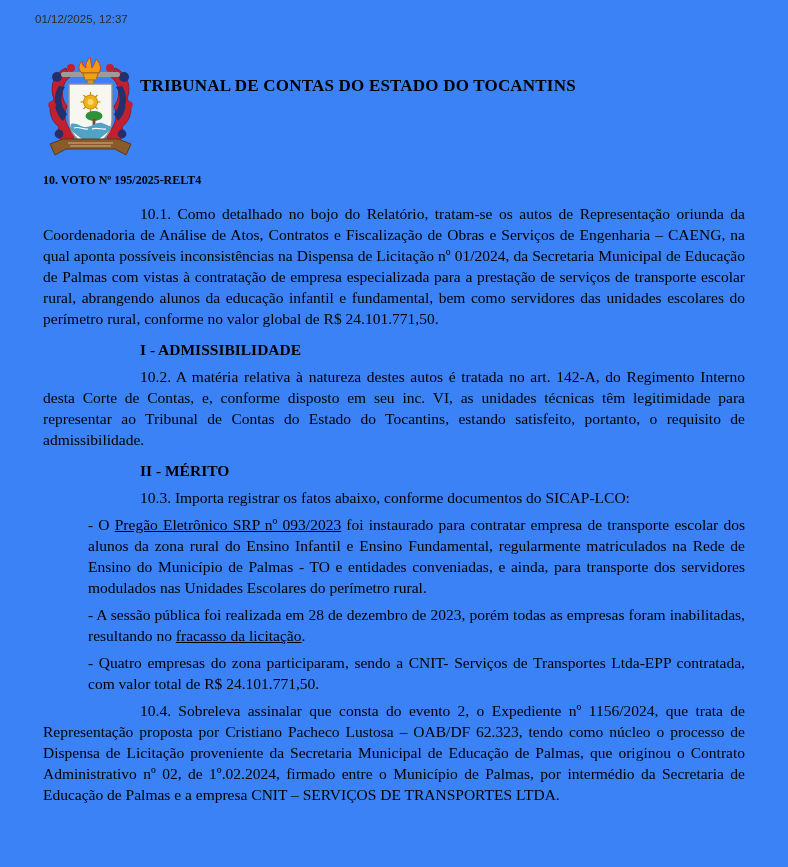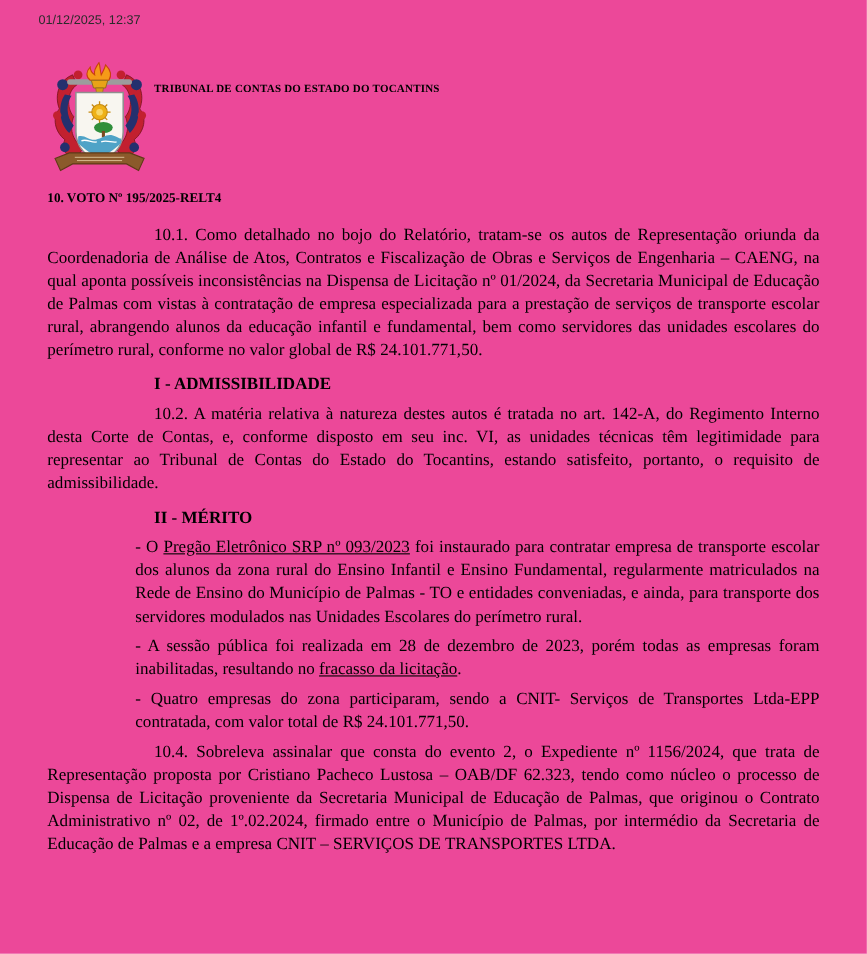--- a/index.html
+++ b/index.html
@@ -4,50 +4,50 @@
 <style>
   * { margin: 0; padding: 0; box-sizing: border-box; }
   html, body { background: #ffffff; }
   body {
     width: 788px; height: 867px;
     font-family: "Liberation Serif", serif;
     color: #000;
     position: relative;
     overflow: hidden;
   }
-  .page { position: relative; width: 788px; height: 867px; background: #ec4899; }
+  .page { position: relative; width: 788px; height: 867px; background: #3b82f6; }
 
   
   .print-header {
     position: absolute; top: 13px; left: 0; right: 0; height: 16px;
     font-family: "Liberation Sans", sans-serif;
     font-size: 11.5px; color: #2b2b2b;
   }
   .ph-date { position: absolute; left: 35px; top: 0; white-space: nowrap; }
   .ph-title { position: absolute; left: 320px; width: 284px; top: 0; text-align: center; white-space: nowrap; }
 
   
   .letterhead { position: absolute; top: 56px; left: 44px; display: flex; align-items: flex-start; }
   .logo { display: inline-block; width: 93px; height: 104px; flex: 0 0 auto; }
   .logo svg { width: 100%; height: 100%; display: block; }
   .lh-text { margin-left: 3px; padding-top: 20px; }
-  .lh-org { font-weight: bold; font-size: 10px; letter-spacing: 0.2px; white-space: nowrap; }
+  .lh-org { font-weight: bold; font-size: 17px; letter-spacing: 0.2px; white-space: nowrap; }
   .lh-office { font-size: 16.5px; margin-top: 2px; white-space: nowrap; }
 
   
   .doc {
     position: absolute; top: 170px; left: 43px; width: 702px;
     font-size: 15.5px; line-height: 21px; text-align: justify;
   }
   .doc-title { font-weight: bold; font-size: 12px; margin-bottom: 12px; text-align: left; }
   .blk { margin-bottom: 6px; }
   .paragraph { text-indent: 97px; }
   .heading { margin-left: 97px; margin-top: 10px; margin-bottom: 6px; font-weight: bold; text-align: left; }
   .indent-paragraph { margin-left: 97px; }
-  .bullet { margin-left: 80px; }
+  .bullet { margin-left: 45px; }
   .u { text-decoration: underline; }
 </style>
 </head>
 <body>
 
 <div class="page">
 
   <div class="print-header">
     <span class="ph-date">01/12/2025, 12:37</span>
   </div>
@@ -107,20 +107,21 @@
     </div>
   </div>
 
   <div class="doc">
     <div class="doc-title">10. VOTO Nº 195/2025-RELT4</div>
     <div>
         <p class="blk paragraph"><span>10.1. Como detalhado no bojo do Relatório, tratam-se os autos de Representação oriunda da Coordenadoria de Análise de Atos, Contratos e Fiscalização de Obras e Serviços de Engenharia – CAENG, na qual aponta possíveis inconsistências na Dispensa de Licitação nº 01/2024, da Secretaria Municipal de Educação de Palmas com vistas à contratação de empresa especializada para a prestação de serviços de transporte escolar rural, abrangendo alunos da educação infantil e fundamental, bem como servidores das unidades escolares do perímetro rural, conforme no valor global de R$ 24.101.771,50.</span></p>
         <div class="blk heading">I - ADMISSIBILIDADE</div>
         <p class="blk paragraph"><span>10.2. A matéria relativa à natureza destes autos é tratada no art. 142-A, do Regimento Interno desta Corte de Contas, e, conforme disposto em seu inc. VI, as unidades técnicas têm legitimidade para representar ao Tribunal de Contas do Estado do Tocantins, estando satisfeito, portanto, o requisito de admissibilidade.</span></p>
         <div class="blk heading">II - MÉRITO</div>
+        <p class="blk indent-paragraph"><span>10.3. Importa registrar os fatos abaixo, conforme documentos do SICAP-LCO:</span></p>
         <p class="blk bullet"><span>-  O </span><span class="u">Pregão Eletrônico SRP nº 093/2023</span><span> foi instaurado para contratar empresa de transporte escolar dos alunos da zona rural do Ensino Infantil e Ensino Fundamental, regularmente matriculados na Rede de Ensino do Município de Palmas - TO e entidades conveniadas, e ainda, para transporte dos servidores modulados nas Unidades Escolares do perímetro rural.</span></p>
         <p class="blk bullet"><span>-  A sessão pública foi realizada em 28 de dezembro de 2023, porém todas as empresas foram inabilitadas, resultando no </span><span class="u">fracasso da licitação</span><span>.</span></p>
         <p class="blk bullet"><span>-  Quatro empresas do zona participaram, sendo a CNIT- Serviços de Transportes Ltda-EPP contratada, com valor total de R$ 24.101.771,50.</span></p>
         <p class="blk paragraph"><span>10.4. Sobreleva assinalar que consta do evento 2, o Expediente nº 1156/2024, que trata de Representação proposta por Cristiano Pacheco Lustosa – OAB/DF 62.323, tendo como núcleo o processo de Dispensa de Licitação proveniente da Secretaria Municipal de Educação de Palmas, que originou o Contrato Administrativo nº 02, de 1º.02.2024, firmado entre o Município de Palmas, por intermédio da Secretaria de Educação de Palmas e a empresa CNIT – SERVIÇOS DE TRANSPORTES LTDA.</span></p>
       </div>
   </div>
 
 </div>
 
 </body></html>

